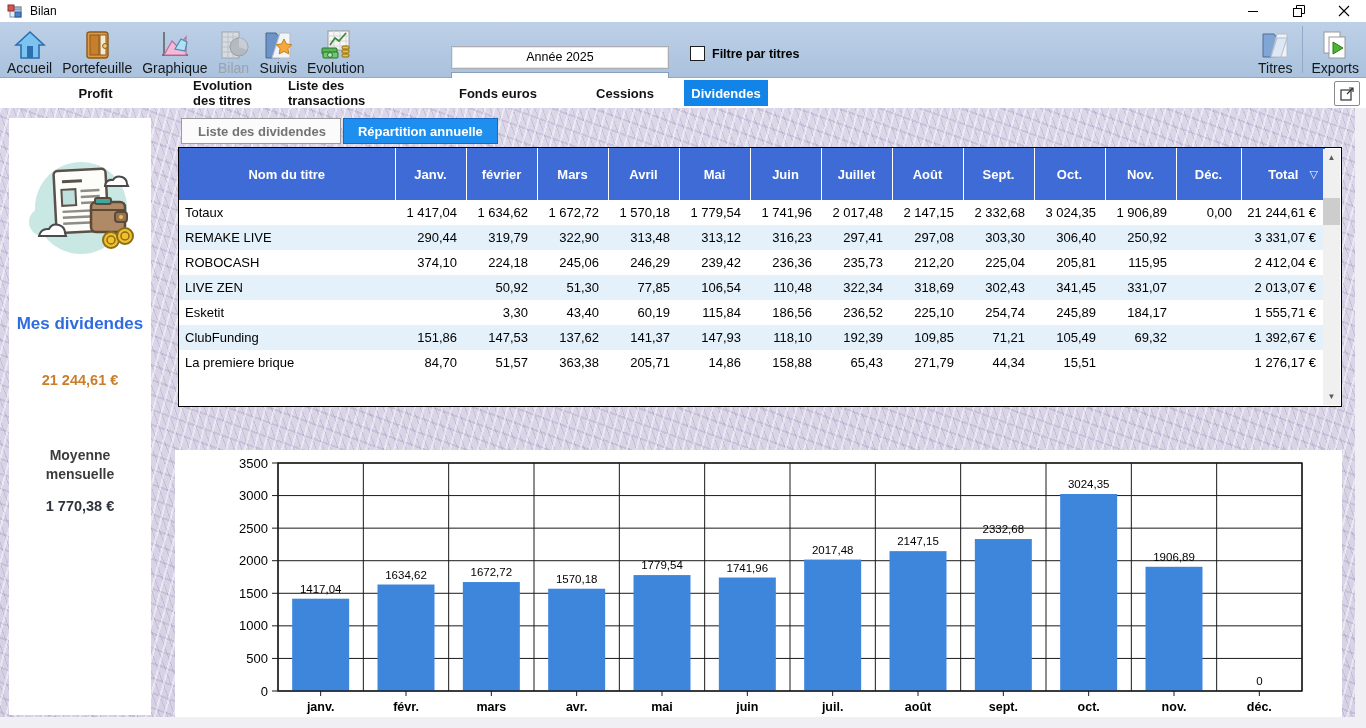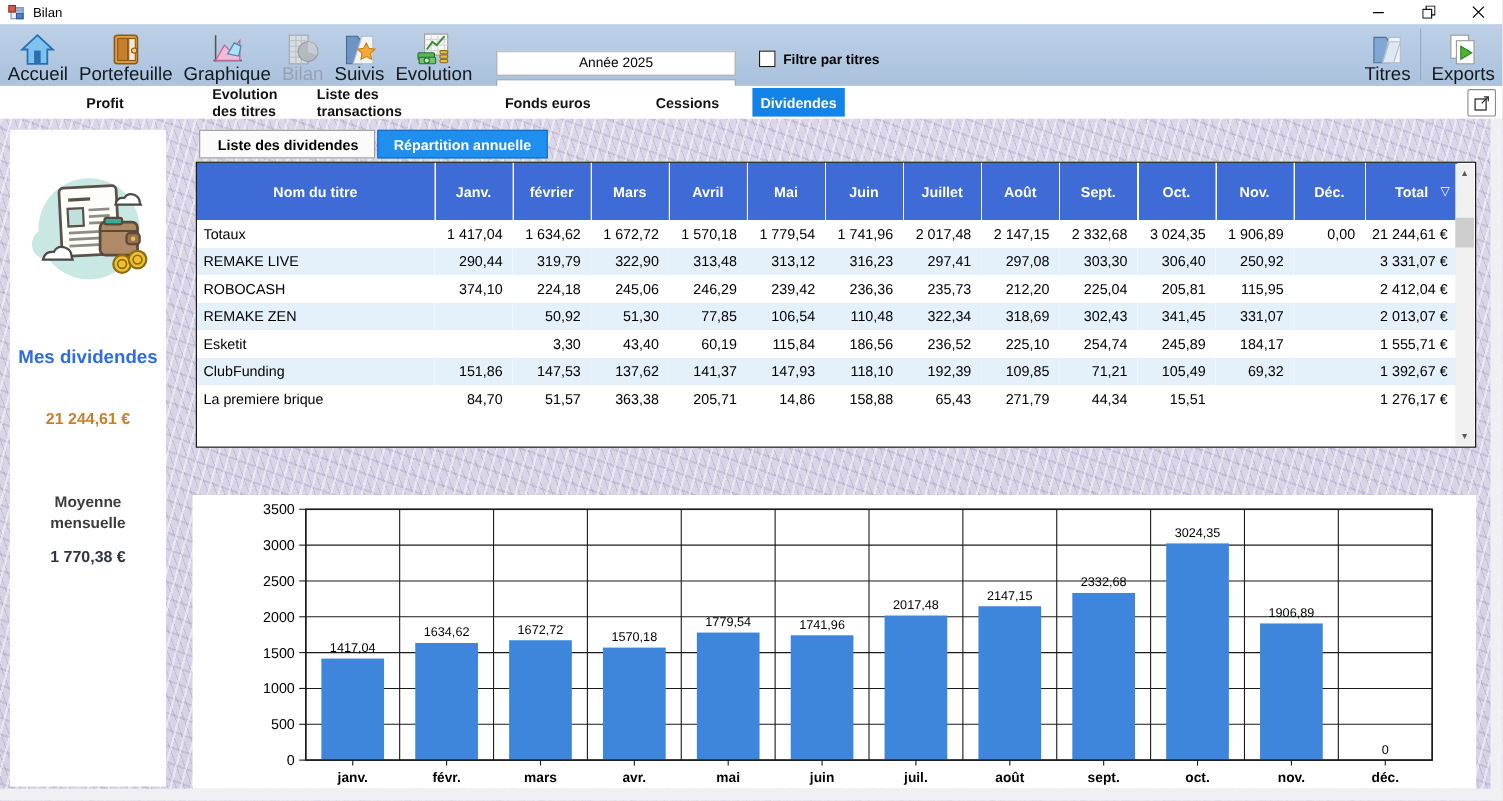--- a/index.html
+++ b/index.html
@@ -16,21 +16,21 @@
   .win-btn{width:45px;height:22px;display:flex;align-items:center;justify-content:center;}
 
   
   .toolbar{position:absolute;left:0;top:22px;width:1366px;height:56px;
            background:linear-gradient(#bdd0e7,#aac2dd);border-bottom:1px solid #93a9c7;box-sizing:border-box;}
   .tb-left{position:absolute;left:2px;top:0;height:55px;display:flex;}
   .tb-right{position:absolute;right:2px;top:0;height:55px;display:flex;align-items:stretch;}
   .tb-btn{display:flex;flex-direction:column;align-items:center;justify-content:flex-end;
           padding:2px 5px 2px 5px;cursor:default;}
   .tb-btn .ic{width:32px;height:32px;display:block;margin-bottom:0px;}
-  .tb-btn .lbl{font-size:17px;color:#14181d;line-height:14px;}
+  .tb-btn .lbl{font-size:14px;color:#14181d;line-height:14px;}
   .tb-btn.disabled .lbl{color:#9aa2ac;}
   .tb-sep{width:1px;background:#93a9c7;margin:4px 4px;}
   .year-box{position:absolute;left:451px;top:24px;width:216px;height:21px;background:#fff;
             border:1px solid #abadb3;box-shadow:0 0 0 1px #e3e9ef inset;
             font-size:12.5px;text-align:center;line-height:21px;color:#000;}
   .pf-combo{position:absolute;left:451px;top:50px;width:216px;height:22px;background:#fdfdfd;
             border:1px solid #8ba0b8;font-size:13.5px;color:#000;display:flex;align-items:center;}
   .pf-combo .val{flex:1;padding-left:5px;}
   .pf-combo .chev{border:solid #444;border-width:0 1.5px 1.5px 0;padding:2.8px;margin-right:8px;
                   transform:rotate(45deg);margin-top:-4px;}
@@ -70,21 +70,21 @@
   .sb-title{margin-top:42px;font-size:17px;font-weight:bold;color:#2e6ce0;}
   .sb-total{margin-top:38px;font-size:14.5px;font-weight:bold;color:#cc7d2a;}
   .sb-avg-label{margin-top:58px;font-size:14px;font-weight:bold;color:#3c3c3c;line-height:19px;
                 white-space:pre-line;}
   .sb-avg-value{margin-top:14px;font-size:14.5px;font-weight:bold;color:#30343c;}
 
   
   .subtabs{position:absolute;left:181px;top:10px;display:flex;}
   .subtab{height:24px;padding:0 14px;display:flex;align-items:center;justify-content:center;
           font-size:13px;font-weight:bold;margin-right:2px;}
-  .subtab.inactive{background:#fbfbfb;border:1px solid #9b9b9b;color:#000000;padding-left:16px;}
+  .subtab.inactive{background:#fbfbfb;border:1px solid #9b9b9b;color:#737373;padding-left:16px;}
   .subtab.active{background:#1e8fef;border:1px solid #1668c8;color:#fff;}
 
   
   .table-panel{position:absolute;left:178px;top:39px;width:1164px;height:260px;background:#fff;
                border:1px solid #000;box-sizing:border-box;}
   table.div-table{border-collapse:collapse;table-layout:fixed;width:1145px;}
   table.div-table th{background:#3e6bd5;color:#fff;font-size:13px;font-weight:bold;height:50px;
                      border-right:1px solid #fff;position:relative;}
   table.div-table th:last-child{border-right:none;}
   table.div-table td{font-size:13px;color:#000;height:25px;padding:0 9px 0 0;text-align:right;
@@ -367,21 +367,21 @@
               <td>236,36</td>
               <td>235,73</td>
               <td>212,20</td>
               <td>225,04</td>
               <td>205,81</td>
               <td>115,95</td>
               <td></td>
               <td>2 412,04 €</td>
             </tr>
             <tr>
-              <td class="name">REMAKE ZEN</td>
+              <td class="name">LIVE ZEN</td>
               <td></td>
               <td>50,92</td>
               <td>51,30</td>
               <td>77,85</td>
               <td>106,54</td>
               <td>110,48</td>
               <td>322,34</td>
               <td>318,69</td>
               <td>302,43</td>
               <td>341,45</td>

